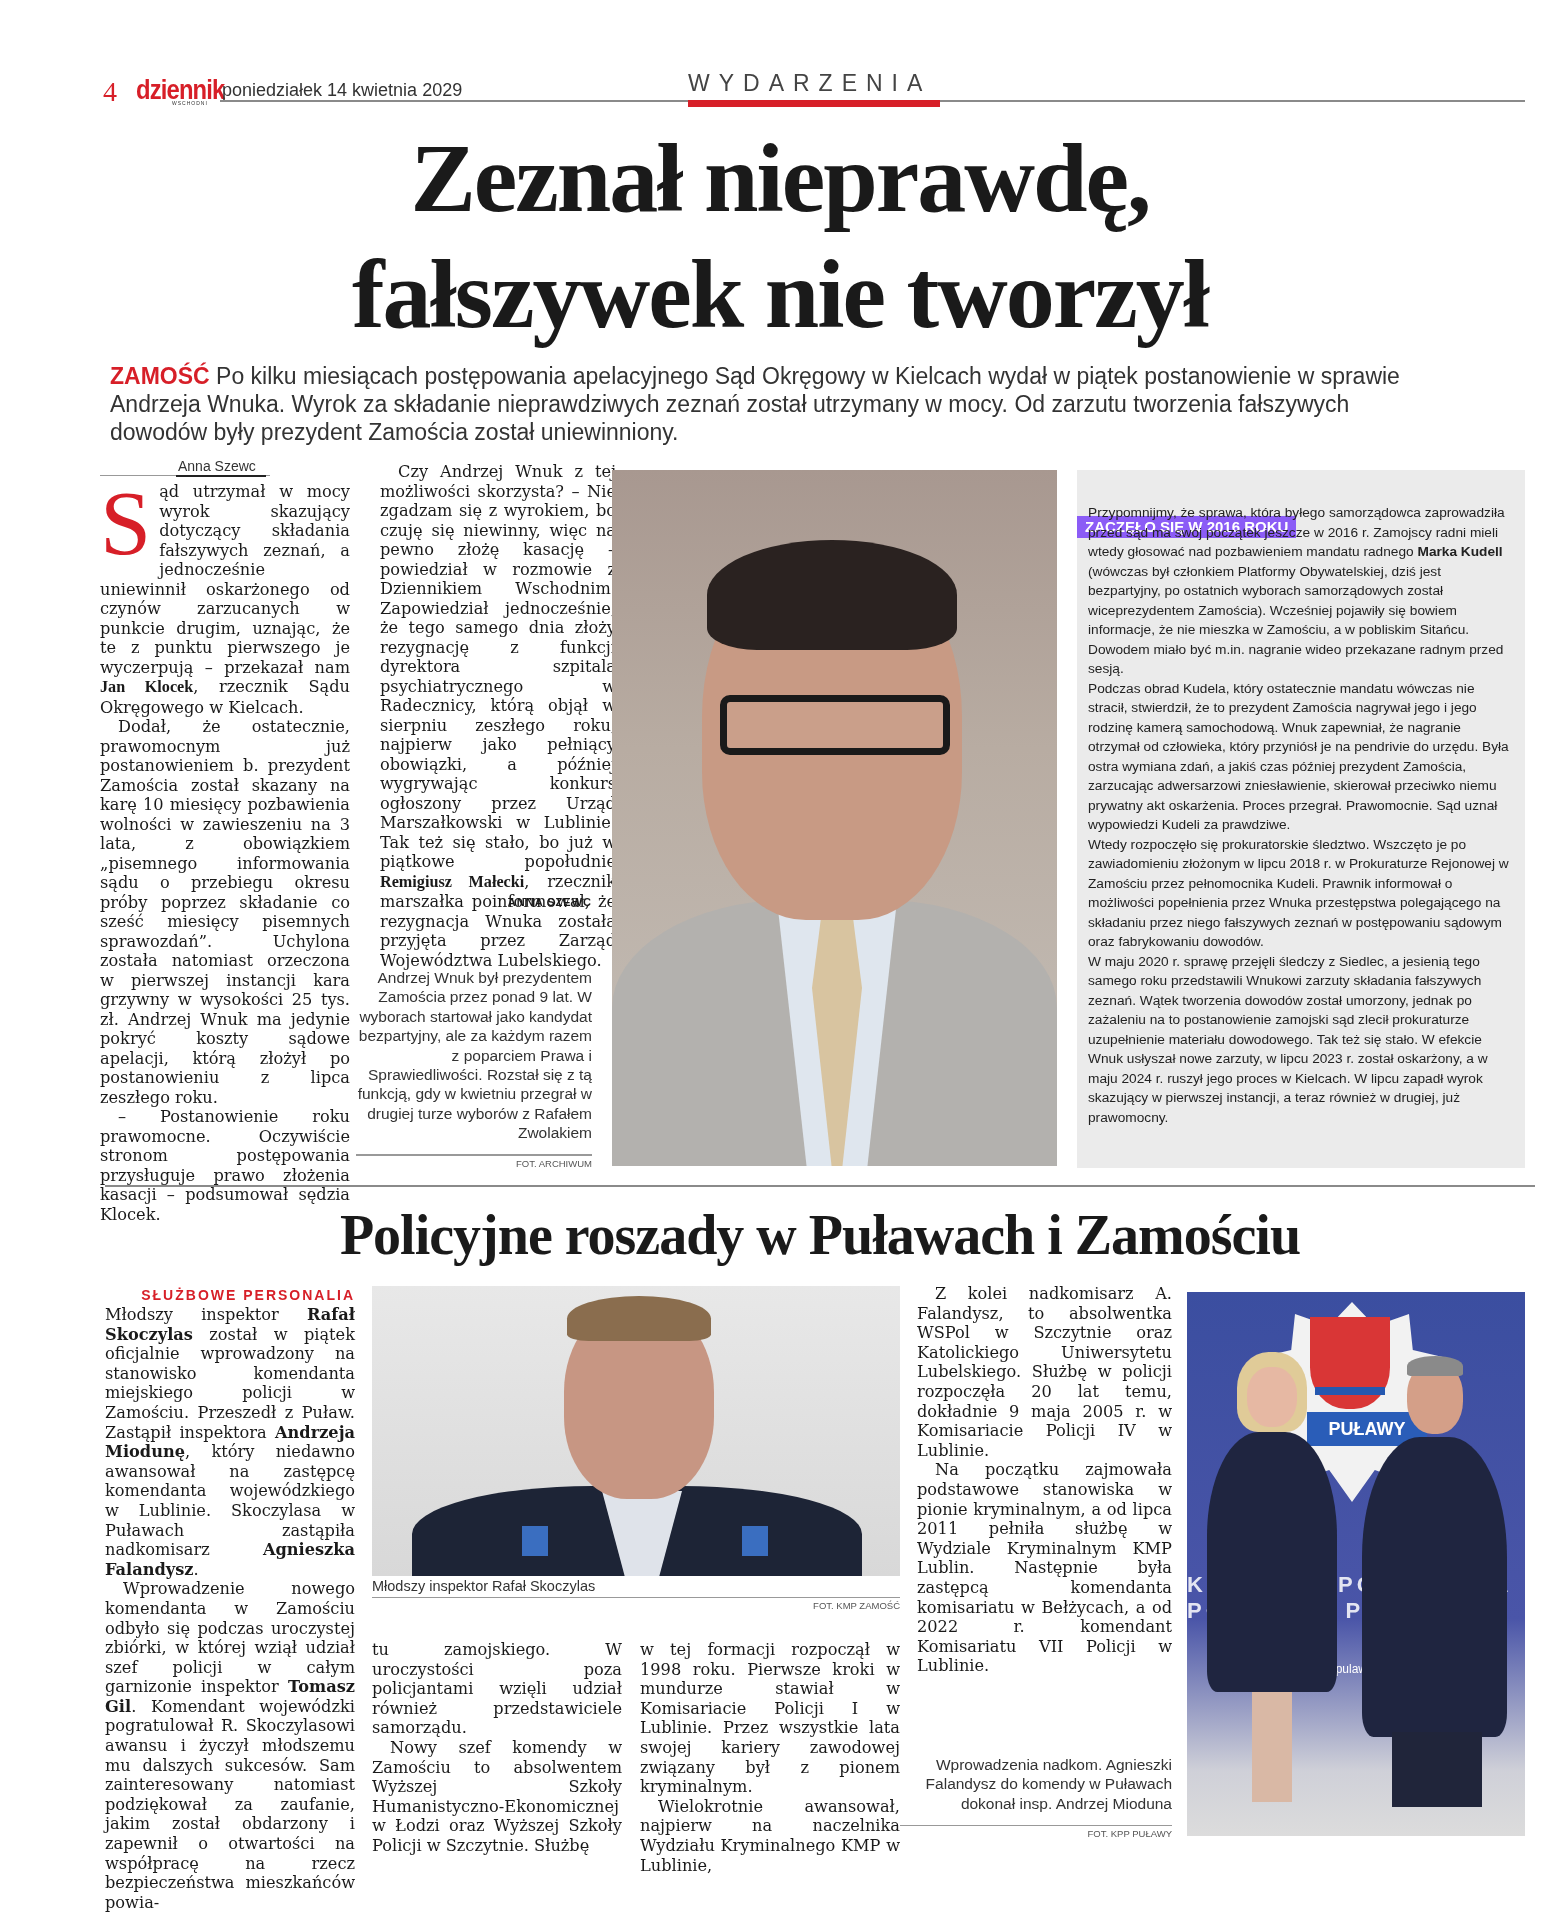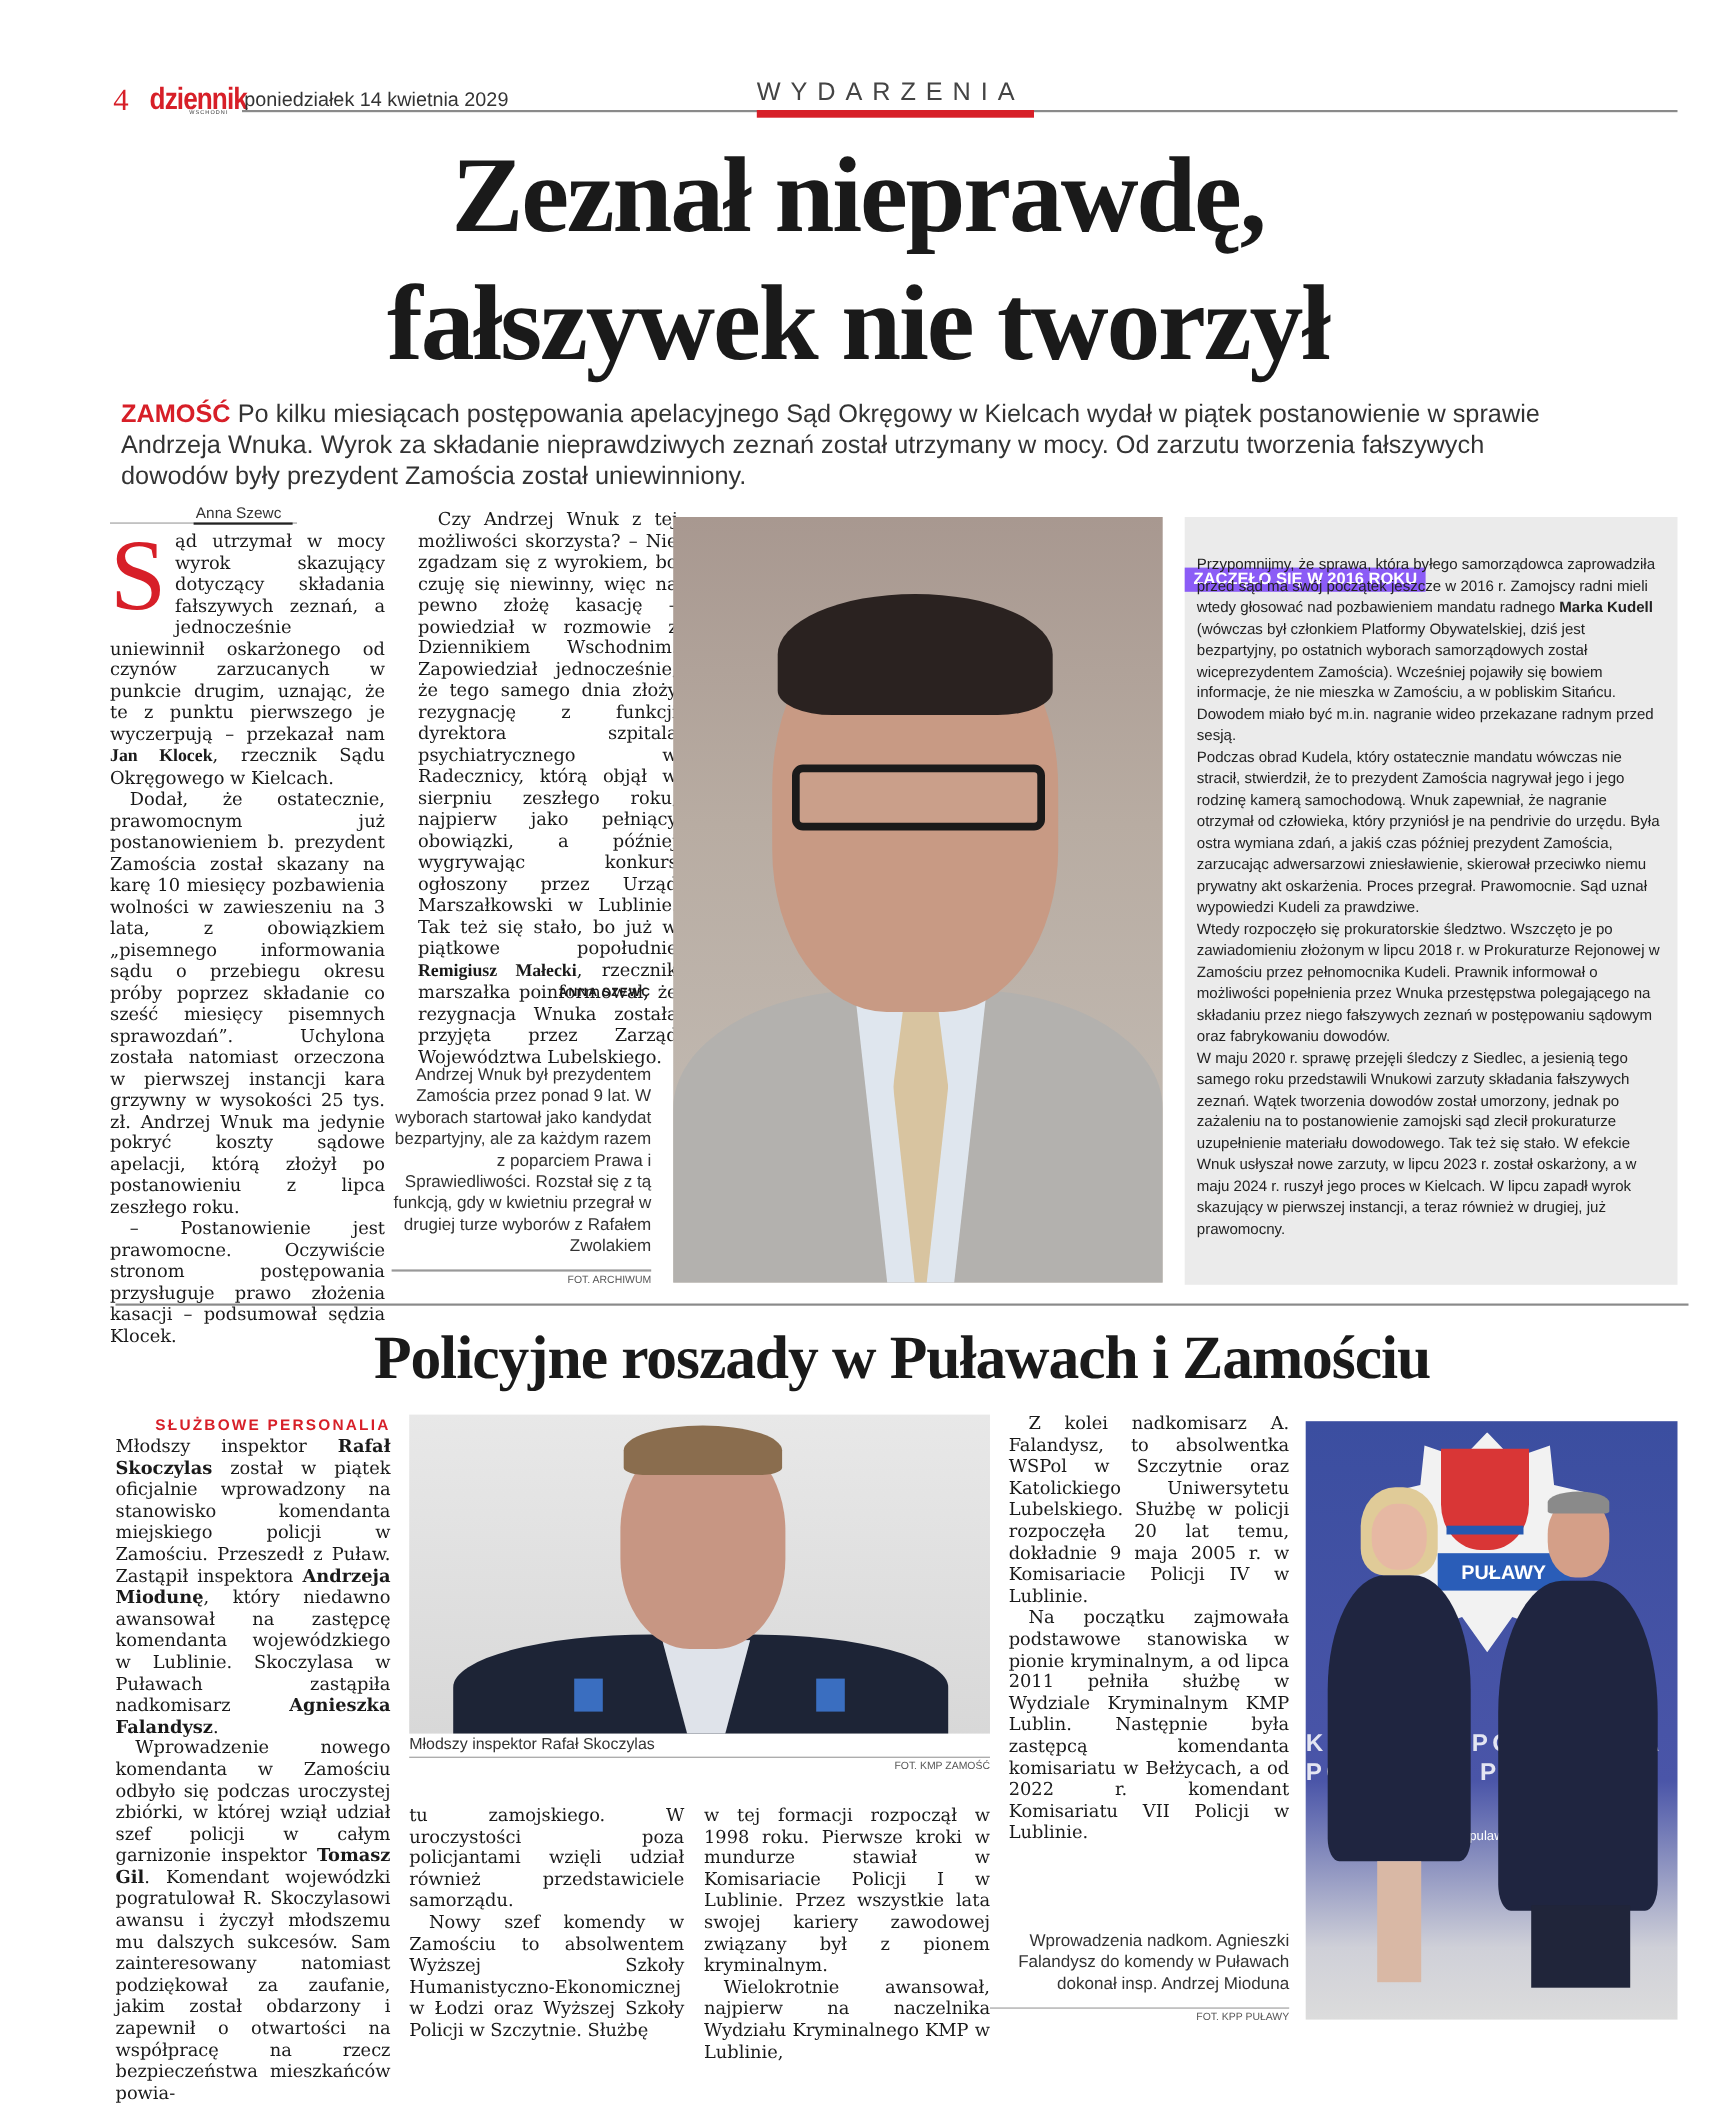--- a/index.html
+++ b/index.html
@@ -118,21 +118,21 @@
 </div>
 <div class="abs sans" id="lede"><span class="place">ZAMOŚĆ</span><span> Po kilku miesiącach postępowania apelacyjnego Sąd Okręgowy w Kielcach wydał w piątek postanowienie w sprawie Andrzeja Wnuka. Wyrok za składanie nieprawdziwych zeznań został utrzymany w mocy. Od zarzutu tworzenia fałszywych dowodów były prezydent Zamościa został uniewinniony.</span></div>
 
 <div class="abs sans" id="byline">Anna Szewc</div>
 <div class="abs" id="byline-rule"></div>
 <div class="abs" id="byline-rule2"></div>
 
 <div class="abs col serif" id="col1">
   <p><span id="dropcap">S</span><span>ąd utrzymał w mocy wyrok skazujący dotyczący składania fałszywych zeznań, a jednocześnie uniewinnił oskarżonego od czynów zarzucanych w punkcie drugim, uznając, że te z punktu pierwszego je wyczerpują – przekazał nam </span><b>Jan Klocek</b><span>, rzecznik Sądu Okręgowego w Kielcach.</span></p>
   <p class="ind">Dodał, że ostatecznie, prawomocnym już postanowieniem b. prezydent Zamościa został skazany na karę 10 miesięcy pozbawienia wolności w zawieszeniu na 3 lata, z obowiązkiem „pisemnego informowania sądu o przebiegu okresu próby poprzez składanie co sześć miesięcy pisemnych sprawozdań”. Uchylona została natomiast orzeczona w pierwszej instancji kara grzywny w wysokości 25 tys. zł. Andrzej Wnuk ma jedynie pokryć koszty sądowe apelacji, którą złożył po postanowieniu z lipca zeszłego roku.</p>
-  <p class="ind">– Postanowienie jest prawomocne. Oczywiście stronom postępowania przysługuje prawo złożenia kasacji – podsumował sędzia Klocek.</p>
+  <p class="ind">– Postanowienie roku prawomocne. Oczywiście stronom postępowania przysługuje prawo złożenia kasacji – podsumował sędzia Klocek.</p>
 </div>
 
 <div class="abs col serif" id="col2">
   <p class="ind"><span>Czy Andrzej Wnuk z tej możliwości skorzysta? – Nie zgadzam się z wyrokiem, bo czuję się niewinny, więc na pewno złożę kasację – powiedział w rozmowie z Dziennikiem Wschodnim. Zapowiedział jednocześnie, że tego samego dnia złoży rezygnację z funkcji dyrektora szpitala psychiatrycznego w Radecznicy, którą objął w sierpniu zeszłego roku, najpierw jako pełniący obowiązki, a później wygrywając konkurs ogłoszony przez Urząd Marszałkowski w Lublinie. Tak też się stało, bo już w piątkowe popołudnie </span><b>Remigiusz Małecki</b><span>, rzecznik marszałka poinformował, że rezygnacja Wnuka została przyjęta przez Zarząd Województwa Lubelskiego.</span></p>
 </div>
 <div class="abs sans" id="col2-sig">ANNA SZEWC</div>
 
 <div class="abs sans" id="cap1">Andrzej Wnuk był prezydentem Zamościa przez ponad 9 lat. W wyborach startował jako kandydat bezpartyjny, ale za każdym razem z poparciem Prawa i Sprawiedliwości. Rozstał się z tą funkcją, gdy w kwietniu przegrał w drugiej turze wyborów z Rafałem Zwolakiem</div>
 <div class="abs" id="cap1-rule"></div>
 <div class="abs sans" id="cap1-credit">FOT. ARCHIWUM</div>

